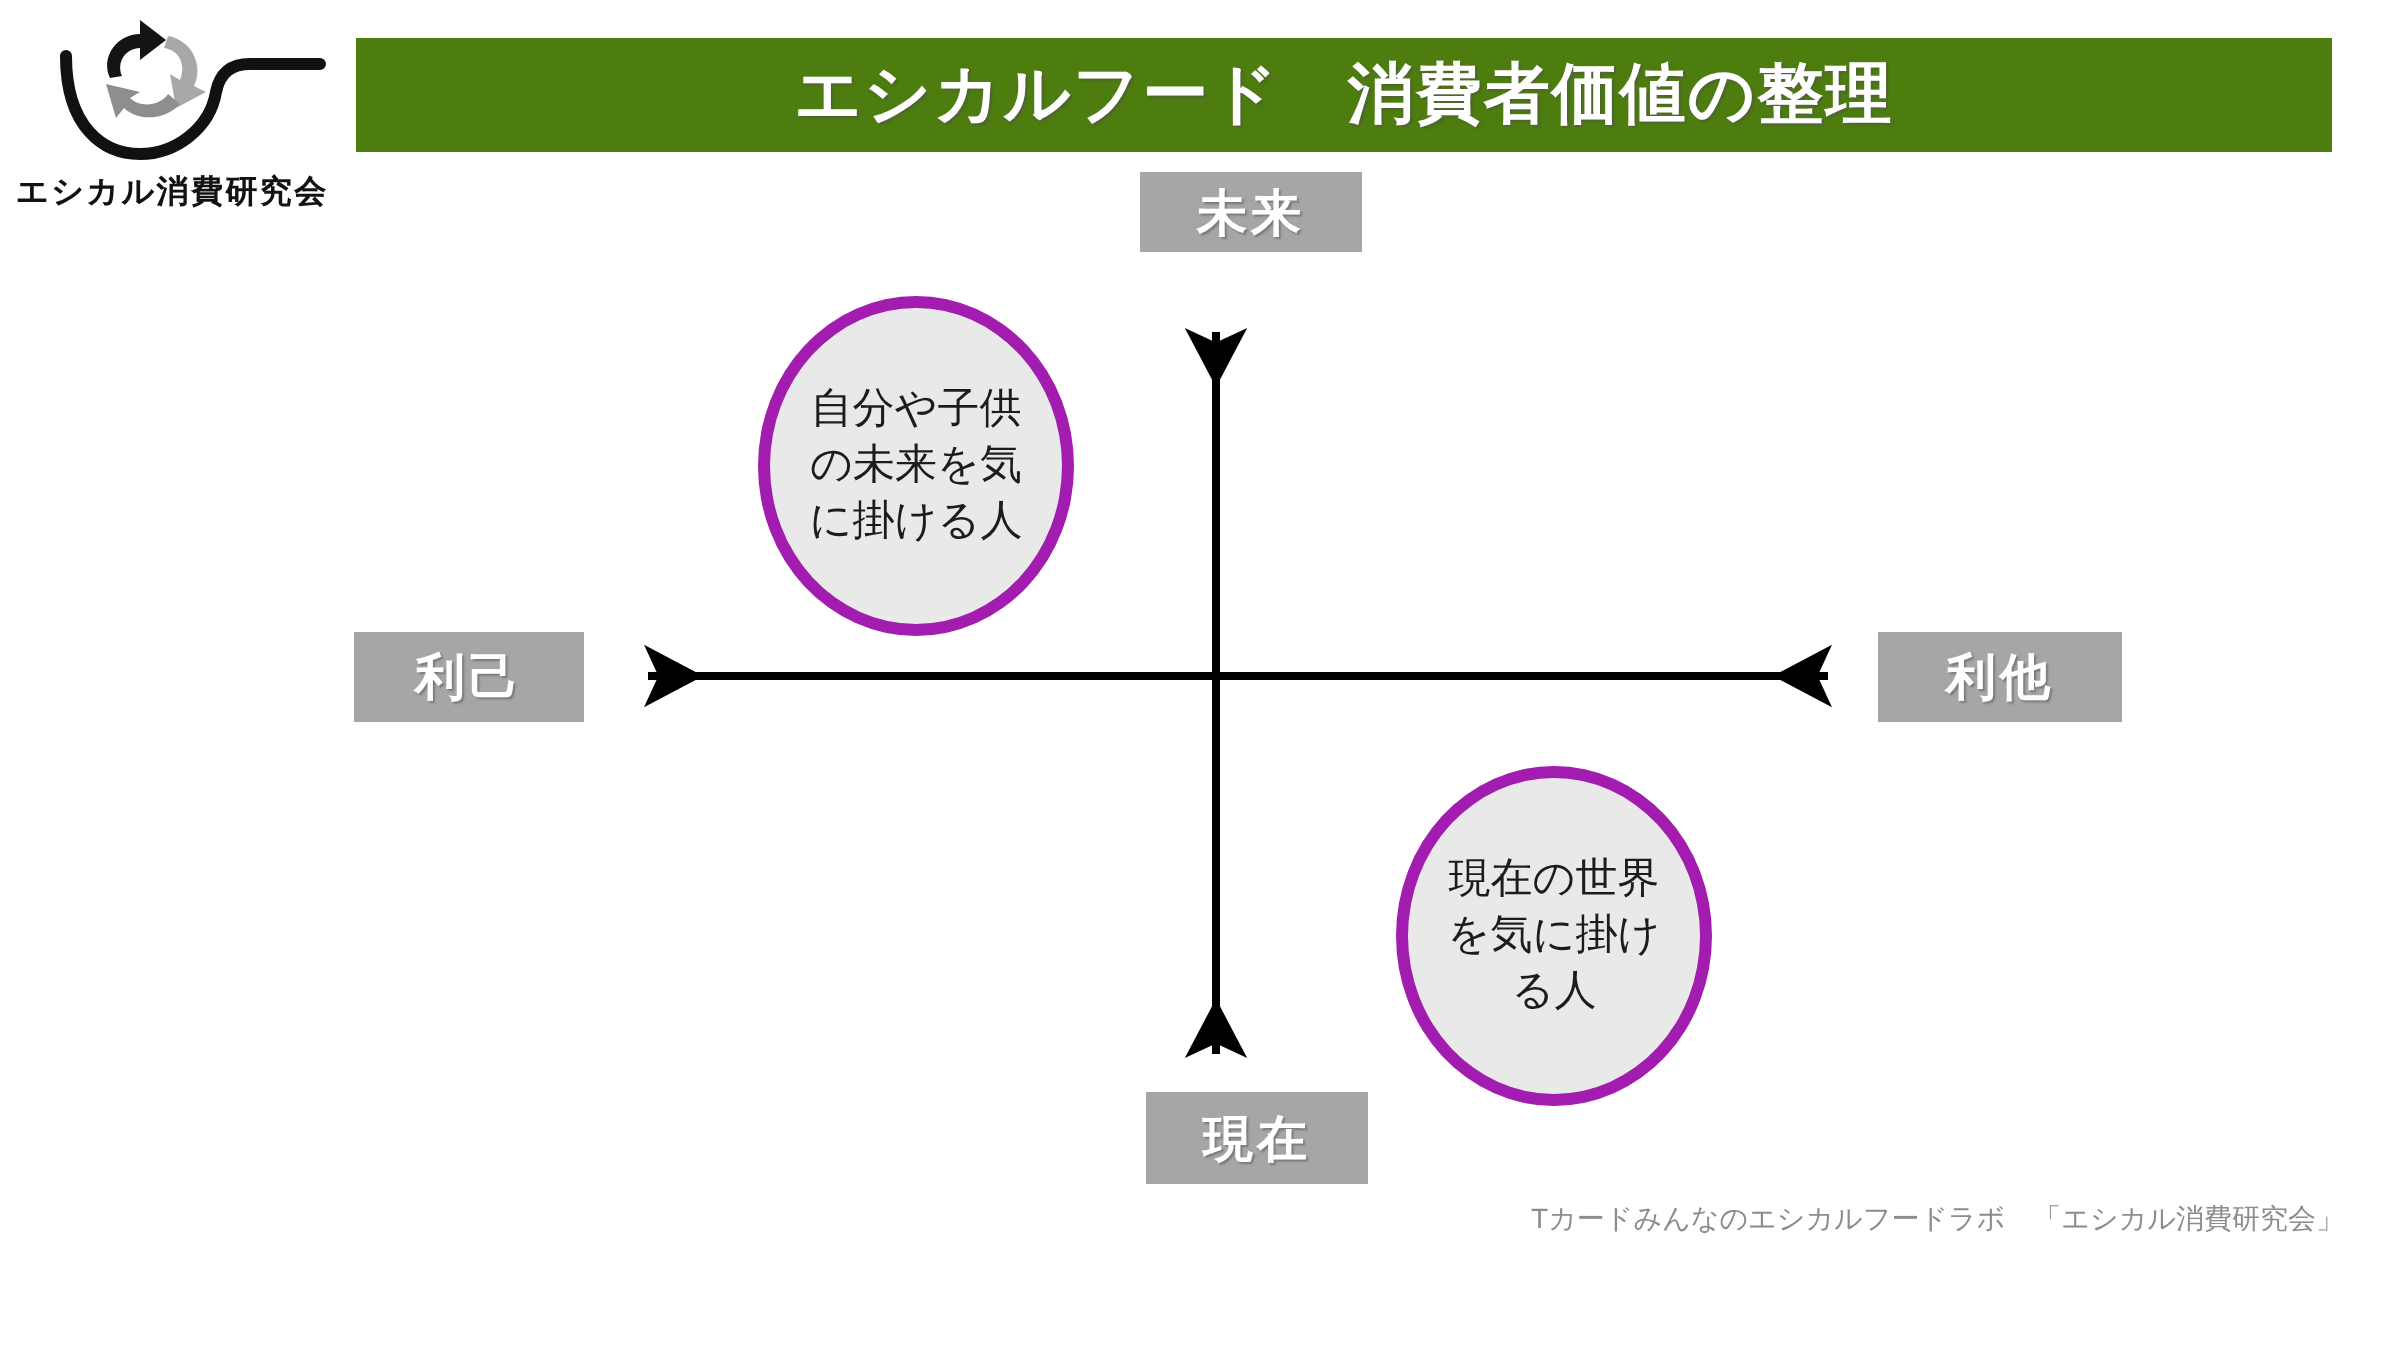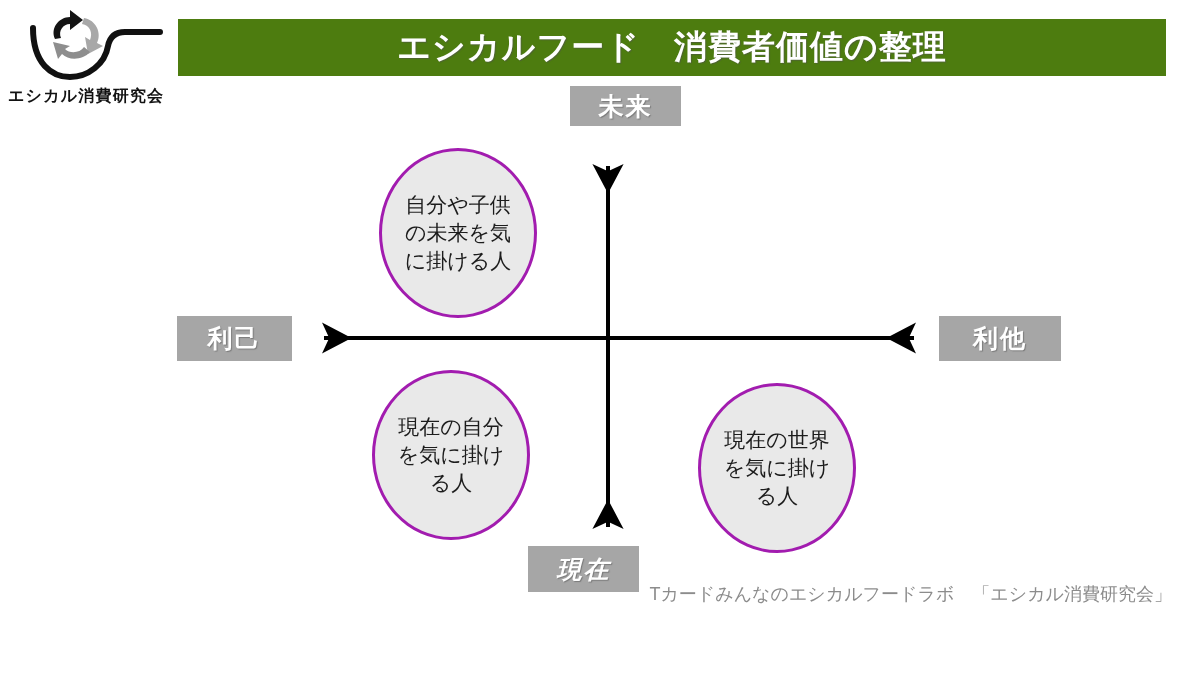--- a/index.html
+++ b/index.html
@@ -82,39 +82,39 @@
     display: flex;
     align-items: center;
     justify-content: center;
     color: #ffffff;
     font-size: 25px;
     font-weight: 700;
     letter-spacing: 2px;
     text-shadow: 1px 1px 1px rgba(80,80,80,0.5);
   }
   .chip-top    { left: 553px; top: 86px;  width: 111px; height: 40px; margin-left: 17px; }
-  .chip-bottom { left: 528px; top: 546px;  width: 111px; height: 46px; font-style: italic; }
+  .chip-bottom { left: 573px; top: 546px;  width: 111px; height: 46px; }
   .chip-left   { left: 177px; top: 316px;  width: 115px; height: 45px; }
   .chip-right  { left: 939px; top: 316px;  width: 122px; height: 45px; }
 
   
   .axes-svg {
     position: absolute;
     left: 0;
     top: 0;
     width: 1200px;
     height: 675px;
     pointer-events: none;
   }
 
   
   .bubble {
     position: absolute;
     background: #e9e9e9;
-    border: 3px solid #a21caf;
+    border: 6px solid #a21caf;
     border-radius: 50%;
     display: flex;
     align-items: center;
     justify-content: center;
     box-sizing: border-box;
   }
   .bubble span {
     display: block;
     width: 112px;
     text-align: center;
@@ -129,21 +129,21 @@
   .bubble-bl { left: 372px; top: 370px; width: 158px; height: 170px; }
   .bubble-br { left: 698px; top: 383px; width: 158px; height: 170px; }
 
   
   .footer {
     position: absolute;
     right: 28px;
     bottom: 13px;
     text-align: right;
     color: #8c8c8c;
-    font-size: 18px;
+    font-size: 14px;
     line-height: 1.5;
     white-space: pre;
   }
   .footer-line { display: block; }
 </style>
 </head>
 <body>
 
 <div class="slide">
 
@@ -186,23 +186,20 @@
   <div class="axis-chip chip-right">
     <span>利他</span>
   </div>
   <div class="axis-chip chip-left">
     <span>利己</span>
   </div>
 
   <div class="bubble bubble-tl">
     <span>自分や子供の未来を気に掛ける人</span>
   </div>
-  <div class="bubble bubble-bl">
-    <span>現在の自分を気に掛ける人</span>
-  </div>
   <div class="bubble bubble-br">
     <span>現在の世界を気に掛ける人</span>
   </div>
 
   <div class="footer">
     <span class="footer-line">Tカードみんなのエシカルフードラボ　「エシカル消費研究会」</span>
   </div>
 
 </div>
 

